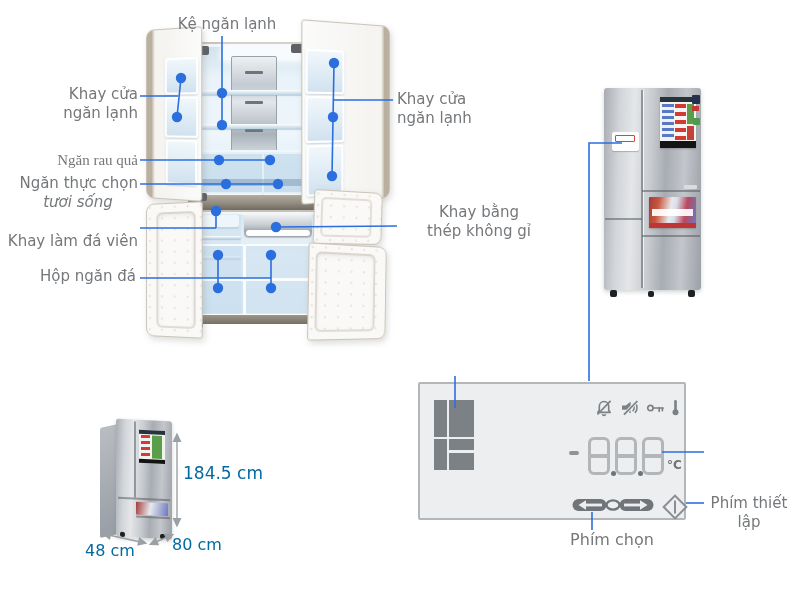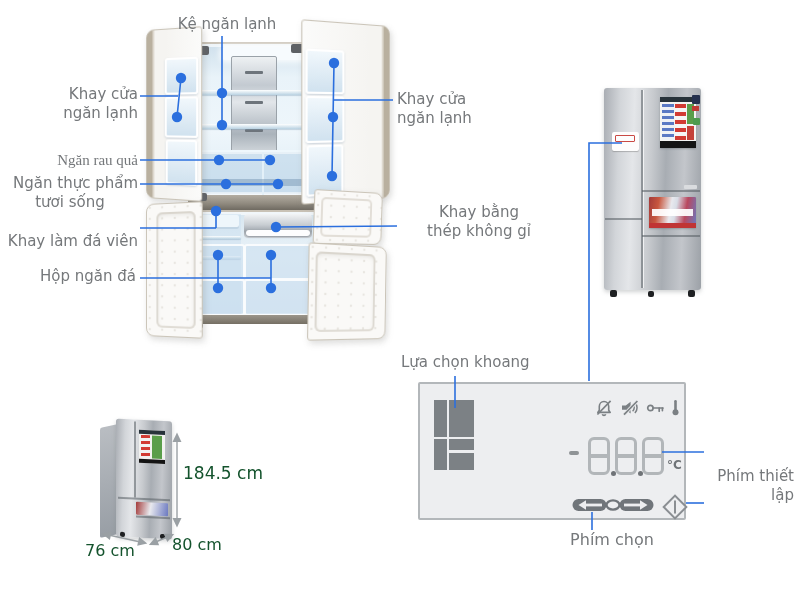--- a/index.html
+++ b/index.html
@@ -3,21 +3,21 @@
 <meta charset="utf-8">
 <style>
   html,body{margin:0;padding:0;background:#fff;}
   .page{position:relative;width:800px;height:600px;background:#fff;overflow:hidden;
         font-family:"DejaVu Sans","Liberation Sans",sans-serif;}
   .abs{position:absolute;box-sizing:border-box;}
   .lbl{position:absolute;color:#75787b;font-size:15px;line-height:19px;white-space:nowrap;}
   .lbl .ln{display:block;}
   .ra{text-align:right;}
   .ctr{text-align:center;}
-  .dim{color:#14532d;}
+  .dim{color:#0369a1;}
 
   
   .interior{background:linear-gradient(180deg,#cfe0ec,#e9f3f9 22%,#eef6fb 58%,#dcebf4);
             border:2px solid #c9c2b6;border-radius:3px;
             box-shadow:inset 0 0 0 3px rgba(255,255,255,.65);}
   .shelfline{background:linear-gradient(180deg,#feffff,#b9d2e2);border-radius:2px;
              box-shadow:0 1px 1px rgba(130,160,185,.4);}
   .stack{background:linear-gradient(180deg,#eef1f3,#c3cad1 30%,#e2e6ea 48%,#aab3bb 82%,#ced4d9);
          border:1px solid #9aa2a9;border-radius:2px;}
   .stack .handle{position:absolute;left:50%;width:18px;height:2.5px;margin-left:-9px;
@@ -261,44 +261,43 @@
     <span class="ln">ngăn lạnh</span>
   </div>
 
   <div class="lbl" style="left:397px;top:90px;">
     <span class="ln">Khay cửa</span>
     <span class="ln">ngăn lạnh</span>
   </div>
 
   <div class="lbl ra" style="left:8px;top:151px;width:130px;font-family:Liberation Serif, serif;">Ngăn rau quả</div>
 
-  <div class="lbl ra" style="left:2px;top:174px;width:136px;">Ngăn thực phẩm</div>
-  <div class="lbl ctr" style="left:2px;top:193px;width:136px;">tươi sống</div>
+  <div class="lbl ra" style="left:2px;top:174px;width:136px;">Ngăn thực chọn</div>
+  <div class="lbl ctr" style="left:10px;top:193px;width:136px;font-style:italic;">tươi sống</div>
 
   <div class="lbl ra" style="left:0;top:232px;width:138px;">Khay làm đá viên</div>
 
   <div class="lbl ra" style="left:24px;top:267px;width:112px;">Hộp ngăn đá</div>
 
   <div class="lbl ctr" style="left:416px;top:203px;width:126px;">
     <span class="ln">Khay bằng</span>
     <span class="ln">thép không gỉ</span>
   </div>
 
-  <div class="lbl" style="left:401px;top:353px;">Lựa chọn khoang</div>
-
-
-  <div class="lbl ctr" style="left:704px;top:467px;width:90px;text-align:right;">
+
+
+  <div class="lbl ctr" style="left:704px;top:494px;width:90px;">
     <span class="ln">Phím thiết</span>
     <span class="ln">lập</span>
   </div>
 
   <div class="lbl ctr" style="left:564px;top:530px;width:96px;font-size:16px;">Phím chọn</div>
 
   <div class="lbl dim" style="left:183px;top:464px;font-size:17px;">184.5 cm</div>
-  <div class="lbl dim" style="left:85px;top:541px;font-size:16px;">76 cm</div>
+  <div class="lbl dim" style="left:85px;top:541px;font-size:16px;">48 cm</div>
   <div class="lbl dim" style="left:172px;top:535px;font-size:16px;">80 cm</div>
 
   <svg class="abs" style="left:0;top:0;pointer-events:none;" width="800" height="600" viewBox="0 0 800 600">
     <defs>
       <marker id="ah" markerWidth="8" markerHeight="8" refX="5.5" refY="4" orient="auto-start-reverse">
         <path d="M0.5,0.8 L7.2,4 L0.5,7.2 Z" fill="#9aa0a4"></path>
       </marker>
     </defs>
     <g stroke="#2b6fde" stroke-width="1.6" fill="none">
       <path d="M222 36 V125"></path>

